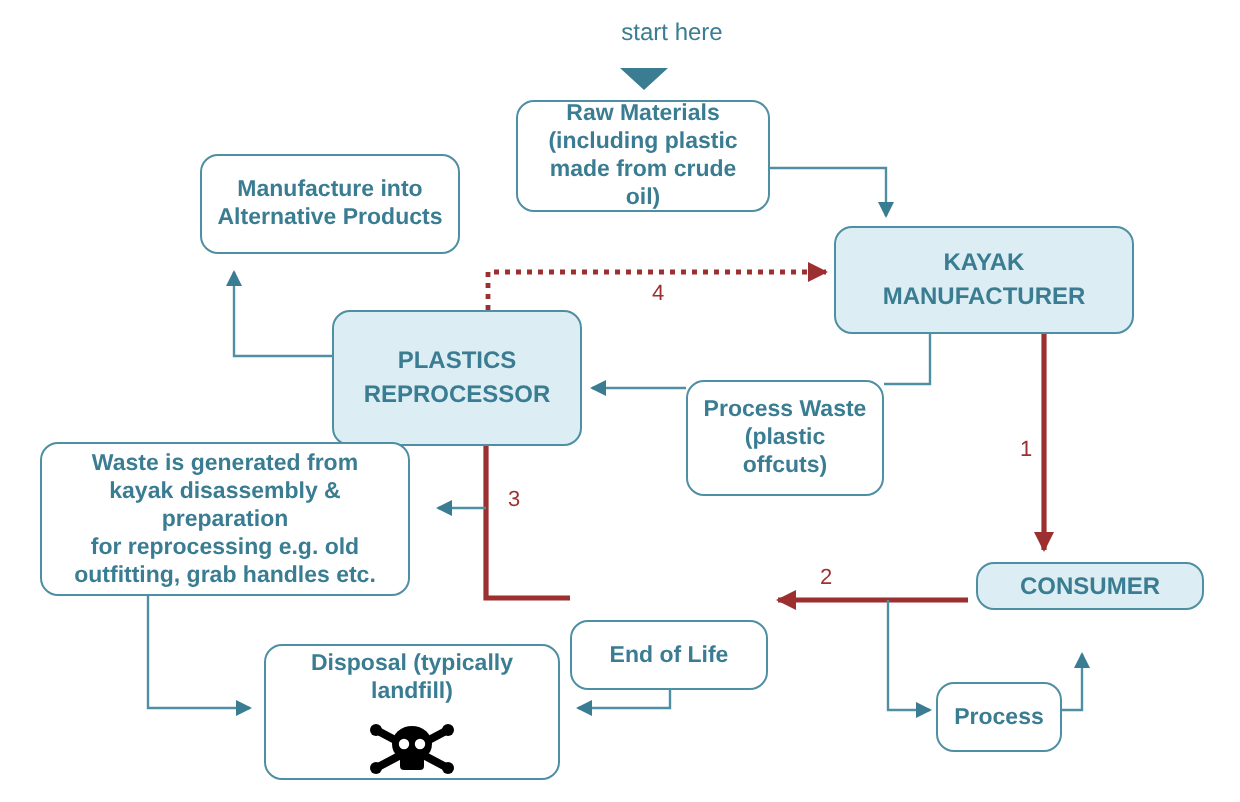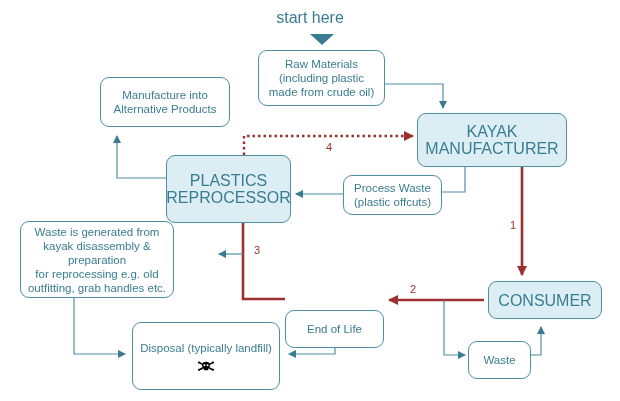--- a/index.html
+++ b/index.html
@@ -2,25 +2,25 @@
 <html><head>
 <meta charset="utf-8">
 <style>
   html, body { margin:0; padding:0; background:#ffffff; }
   body { width:620px; height:401px; position:relative; overflow:hidden;
          font-family:"Liberation Sans", sans-serif; }
   #diagram { position:absolute; left:0; top:0; }
   .box { position:absolute; box-sizing:border-box; border:1.5px solid #4f8fa3;
          border-radius:9px; background:#ffffff; display:flex; align-items:center;
          justify-content:center; text-align:center; color:#3a7d92;
-         font-size:11.5px; line-height:14px; padding:18px 6px; }
-  .box.hl { background:#dcedf3; font-size:16px; line-height:17px; }
+         font-size:11.5px; line-height:14px; padding:2px 6px;font-weight:bold; }
+  .box.hl { background:#dcedf3; font-size:12px; line-height:17px; }
   .lbl { white-space:pre-line; }
-  .start { position:absolute; left:260px; top:9px; width:100px; text-align:center;
-           color:#3a7d92; font-size:16px; }
+  .start { position:absolute; left:286px; top:9px; width:100px; text-align:center;
+           color:#3a7d92; font-size:12px; }
   .num { position:absolute; color:#9c2f2f; font-size:11px; }
   .skull { display:block; margin-top:6px; }
 </style>
 </head>
 <body>
 
 <svg id="diagram" width="620" height="401">
   <defs>
     <marker id="ta" markerWidth="8" markerHeight="8" refX="7" refY="4" orient="auto" markerUnits="userSpaceOnUse">
       <path d="M0,0 L8,4 L0,8 z" fill="#3a7d92"></path>
@@ -75,26 +75,26 @@
 <div class="box" style="left:52px;top:77px;width:130px;height:50px;margin-left:48px;">
   <span class="lbl">Manufacture into
 Alternative Products</span>
   </div>
 
 <div class="box hl" style="left:166px;top:155px;width:125px;height:68px;">
   <span class="lbl">PLASTICS
 REPROCESSOR</span>
   </div>
 
-<div class="box" style="left:343px;top:175px;width:99px;height:40px;">
+<div class="box" style="left:343px;top:190px;width:99px;height:58px;">
   <span class="lbl">Process Waste
 (plastic offcuts)</span>
   </div>
 
-<div class="box" style="left:20px;top:221px;width:154px;height:77px;">
+<div class="box" style="left:20px;top:221px;width:185px;height:77px;">
   <span class="lbl">Waste is generated from
 kayak disassembly &amp; preparation
 for reprocessing e.g. old
 outfitting, grab handles etc.</span>
   </div>
 
 <div class="box" style="left:285px;top:284px;width:99px;height:35px;margin-top:26px;">
   <span class="lbl">End of Life</span>
   </div>
 
@@ -114,19 +114,19 @@
       <circle cx="4" cy="23" r="3"></circle>
       <circle cx="40" cy="23" r="3"></circle>
     <ellipse cx="22" cy="11" rx="10" ry="9" fill="#000"></ellipse>
       <rect x="16" y="15" width="12" height="9" rx="2" fill="#000"></rect>
     <circle cx="18" cy="11" r="2.6" fill="#fff"></circle>
       <circle cx="26" cy="11" r="2.6" fill="#fff"></circle>
   </svg>
 </div>
 
 <div class="box" style="left:468px;top:341px;width:63px;height:35px;">
-  <span class="lbl">Waste</span>
+  <span class="lbl">Process</span>
   </div>
 
 <span class="num" style="left:510px;top:219px;">1</span>
 <span class="num" style="left:410px;top:283px;">2</span>
 <span class="num" style="left:254px;top:244px;">3</span>
 <span class="num" style="left:326px;top:141px;">4</span>
 
 </body></html>

